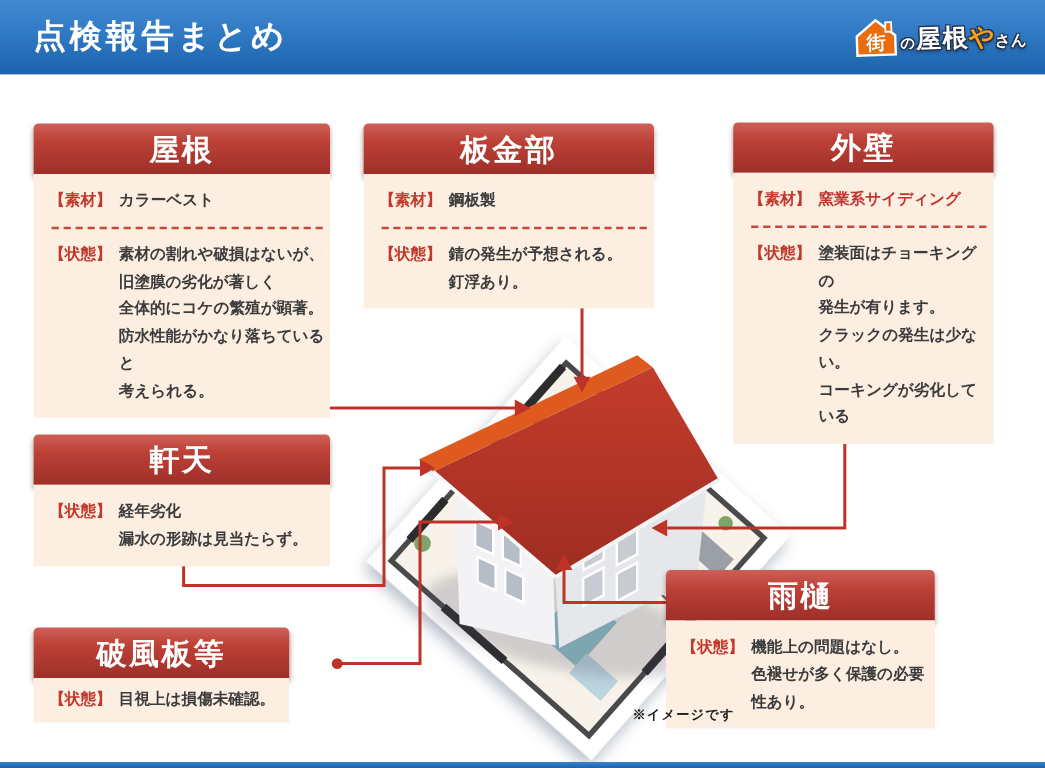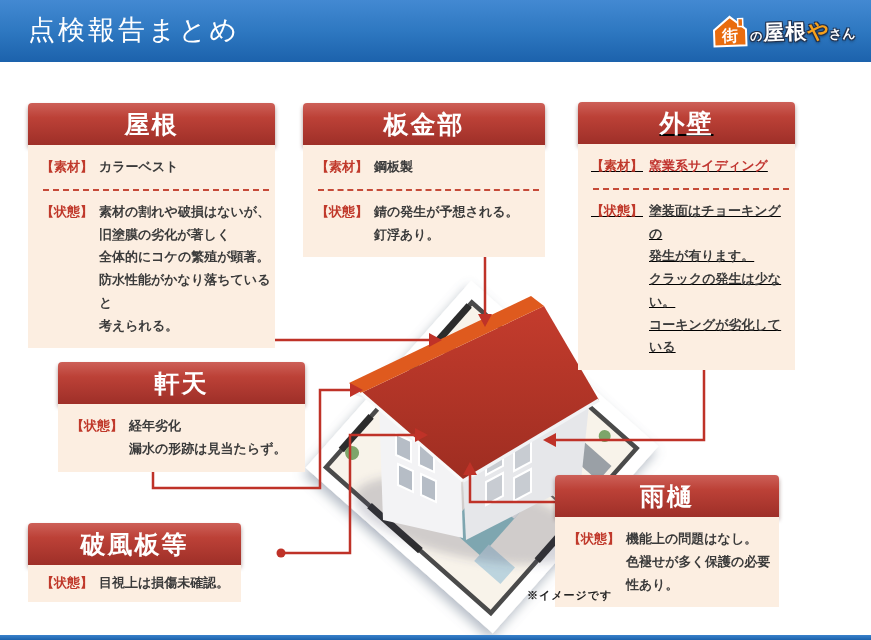--- a/index.html
+++ b/index.html
@@ -2,21 +2,21 @@
 <html><head>
 <meta charset="utf-8">
 <style>
   html,body{margin:0;padding:0;background:#fff;}
   .page{position:relative;width:871px;height:640px;background:#fff;overflow:hidden;
         font-family:"Liberation Sans",sans-serif;}
   
   .topbar{position:absolute;top:0;left:0;width:871px;height:62px;
           background:linear-gradient(180deg,#4389d2 0%,#2e78c1 50%,#1c62ac 100%);z-index:5;}
   .page-title{position:absolute;left:28px;top:12px;color:#fff;font-size:27px;
-              font-weight:normal;letter-spacing:3px;}
+              font-weight:bold;letter-spacing:3px;}
   .logo{position:absolute;right:16px;top:13px;display:flex;align-items:flex-end;
         transform:rotate(-2deg);}
   .logo .ol{color:#fff;font-weight:bold;
       text-shadow:-1px -1px 0 #22324e,1px -1px 0 #22324e,-1px 1px 0 #22324e,
                   1px 1px 0 #22324e,0 2px 3px rgba(0,0,0,.5);}
   .logo .s-no{font-size:12px;padding:0 1px 3px 2px;}
   .logo .s-main{font-size:21px;padding-bottom:1px;letter-spacing:1px;}
   .logo .s-ya{font-size:21px;color:#f7a11b;padding-bottom:1px;}
   .logo .s-san{font-size:13px;padding-bottom:2px;}
   
@@ -180,39 +180,39 @@
         </div>
       <div class="divider"></div>
       <div class="row">
           <span class="lab">【状態】</span>
         <span class="val">錆の発生が予想される。
 釘浮あり。</span>
         </div>
     </div>
   </div>
 
-  <div class="callout" style="left:578px;top:102px;width:217px;text-decoration:underline;">
+  <div class="callout" style="left:611px;top:102px;width:217px;">
     <div class="callout-header">外壁</div>
     <div class="callout-body">
       <div class="row">
           <span class="lab">【素材】</span>
         <span class="val red">窯業系サイディング</span>
         </div>
       <div class="divider"></div>
       <div class="row">
           <span class="lab">【状態】</span>
         <span class="val">塗装面はチョーキングの
 発生が有ります。
 クラックの発生は少ない。
 コーキングが劣化している</span>
         </div>
     </div>
   </div>
 
-  <div class="callout" style="left:28px;top:362px;width:247px;margin-left:30px;">
+  <div class="callout" style="left:28px;top:362px;width:247px;">
     <div class="callout-header">軒天</div>
     <div class="callout-body">
       <div class="row">
           <span class="lab">【状態】</span>
         <span class="val">経年劣化
 漏水の形跡は見当たらず。</span>
         </div>
     </div>
   </div>
 

